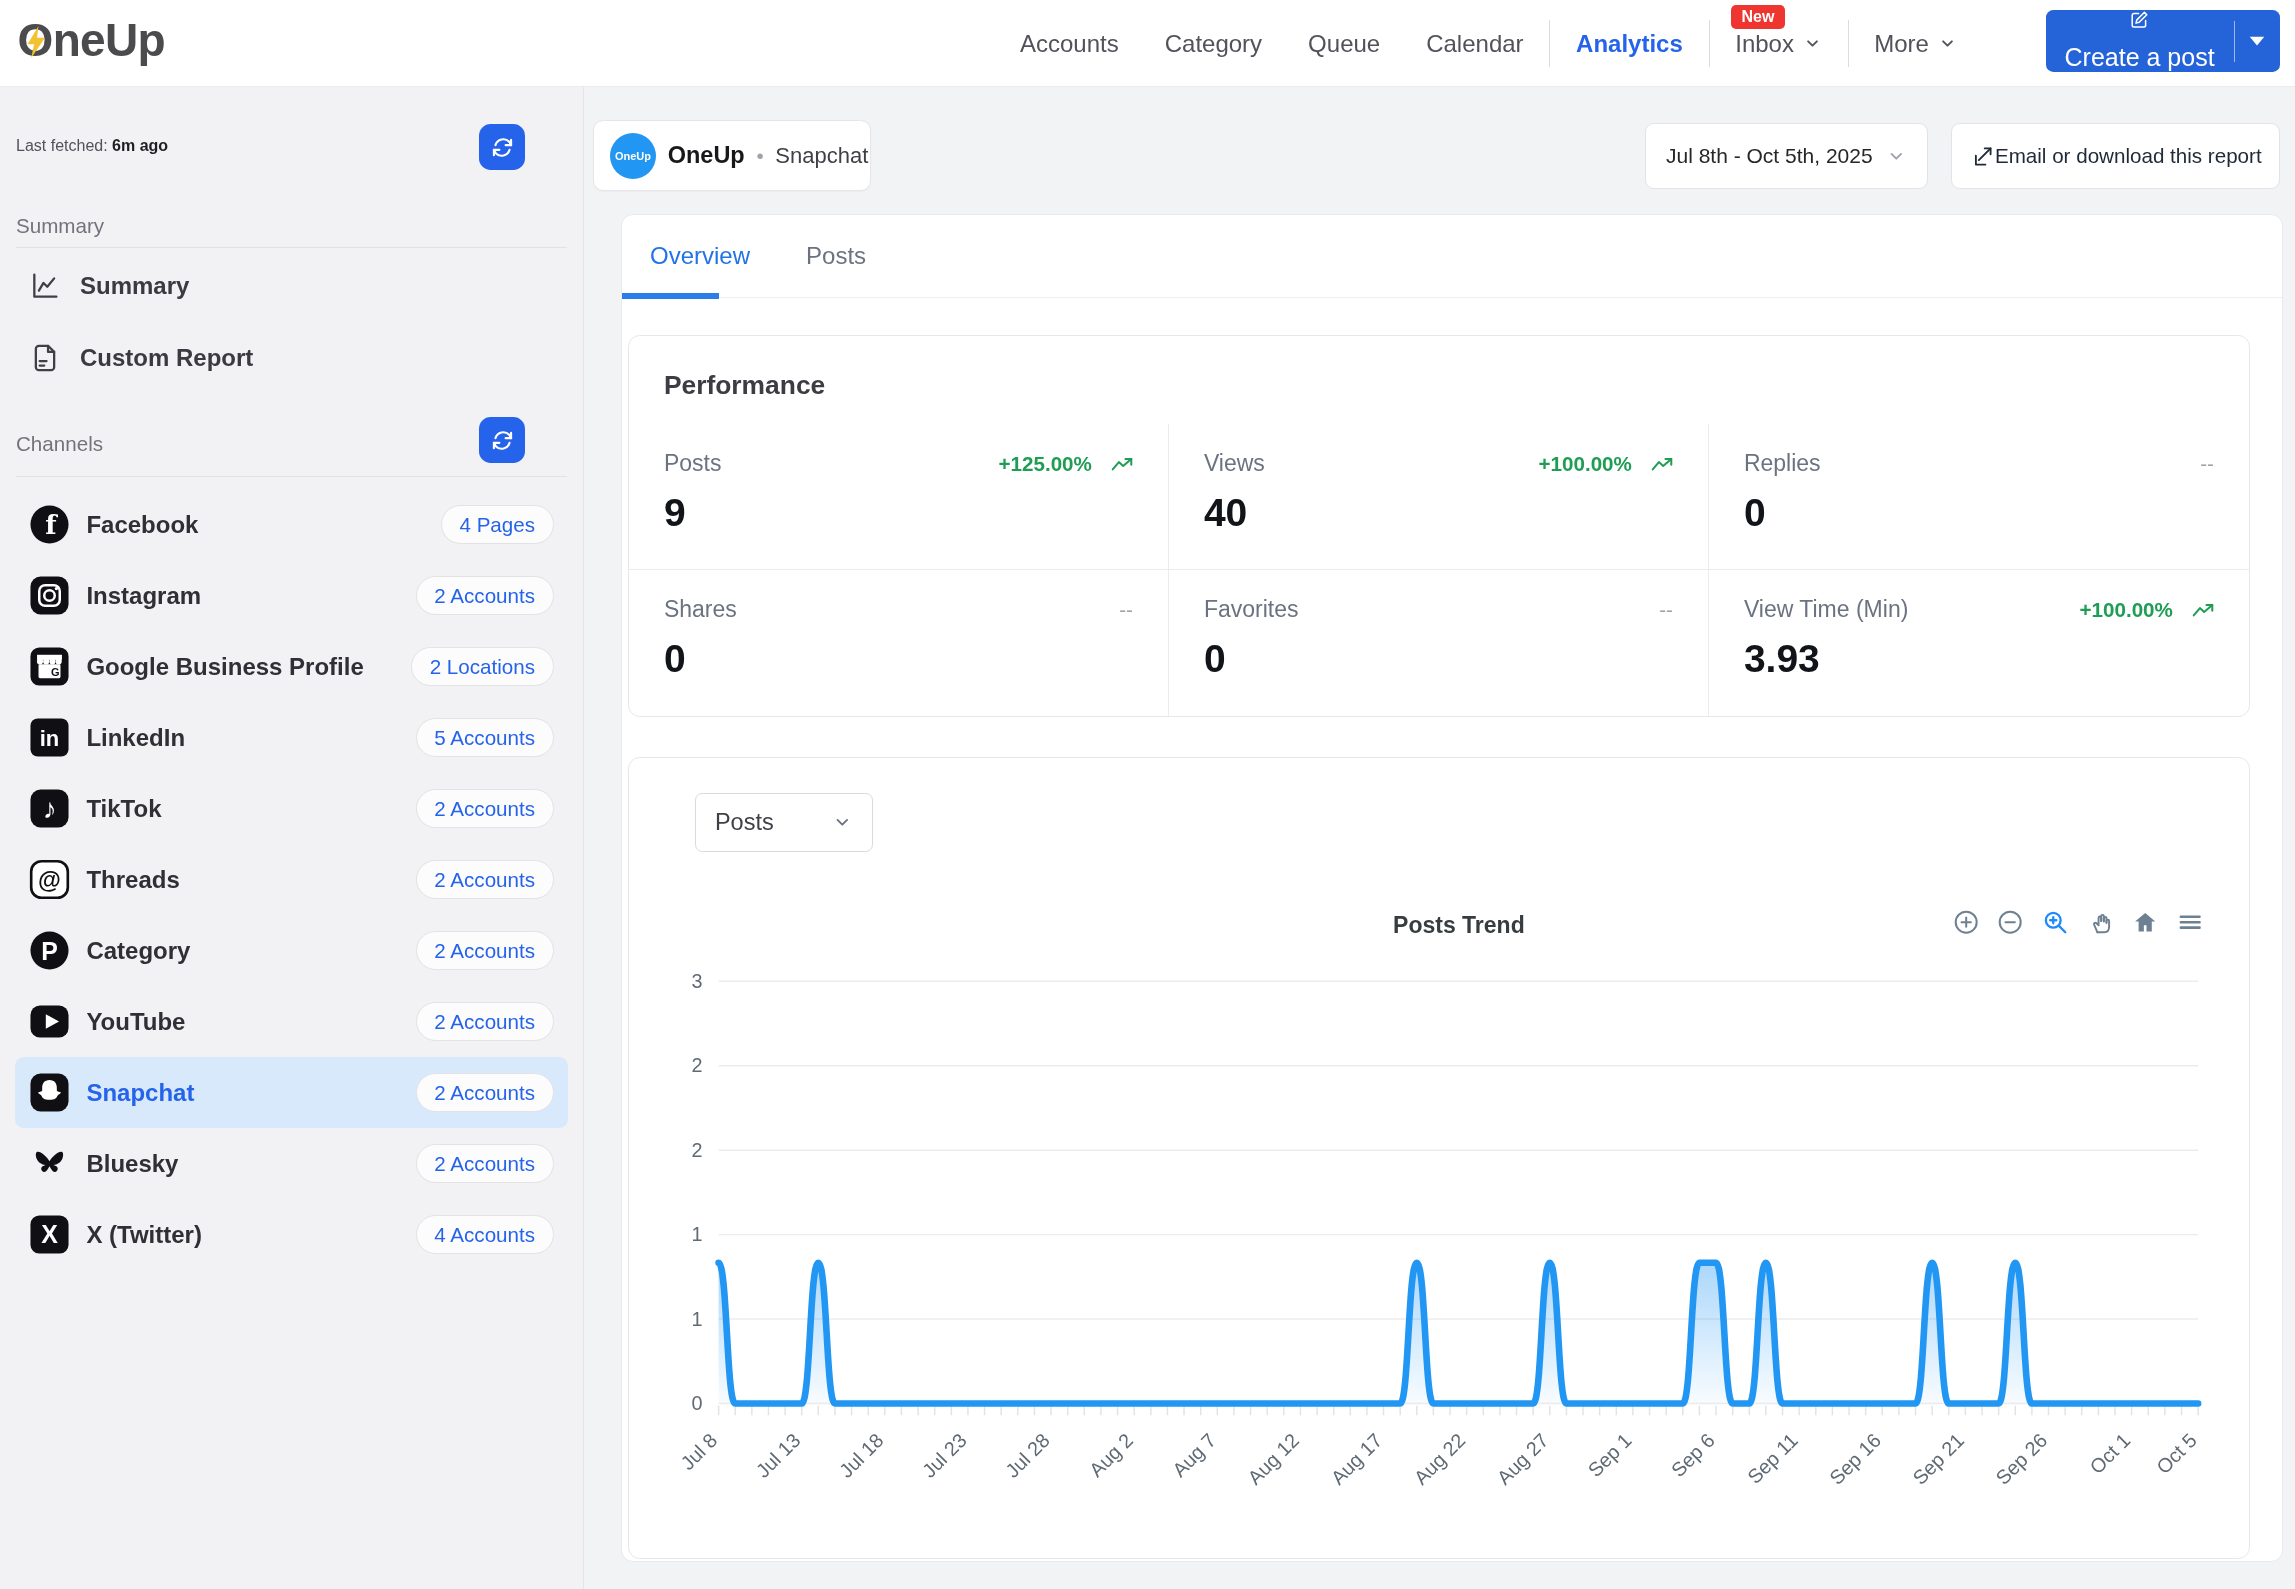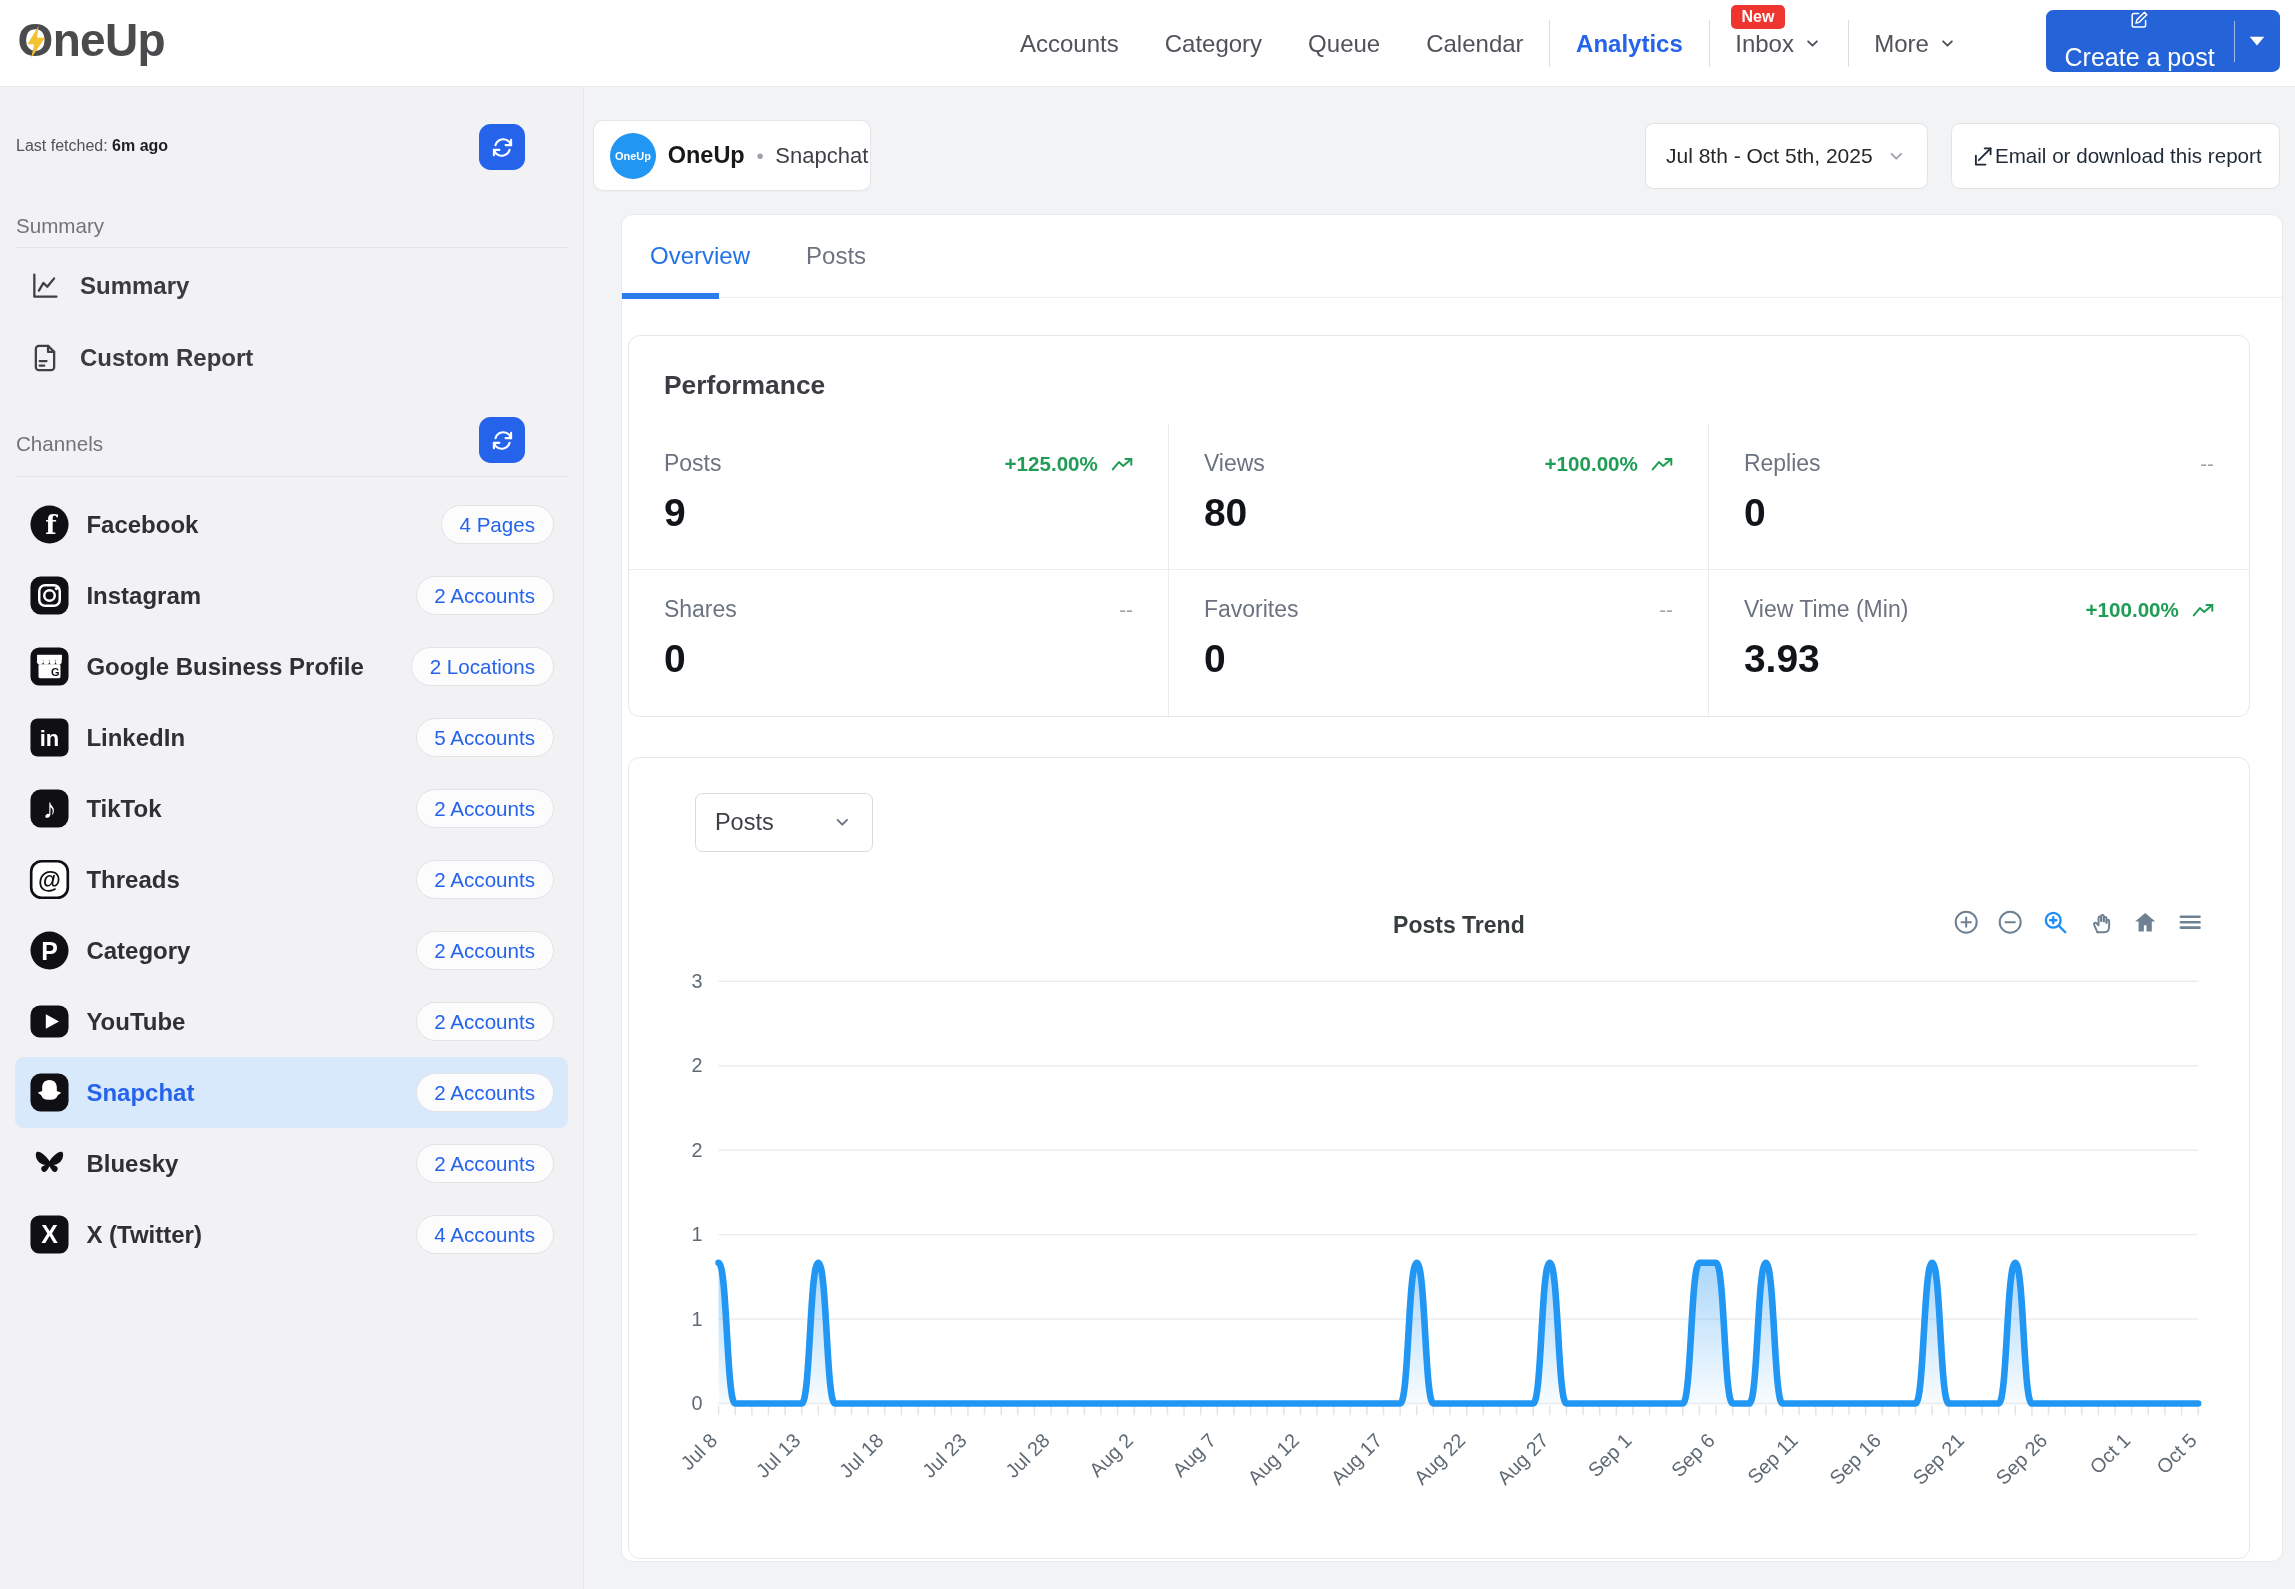--- a/index.html
+++ b/index.html
@@ -61,21 +61,21 @@
   .tab.active::after{content:"";position:absolute;left:0;bottom:-1.5px;width:97px;height:5.1px;background:#2b7de9;}
 
   .perf-card{position:absolute;left:5.9px;top:120px;width:1622px;height:382px;border:0.7px solid #e7e7ea;border-radius:11.7px;background:#fff;}
   .perf-title{padding:34px 35px 0 35px;font-size:26.4px;font-weight:700;color:#3c3c43;}
   .perf-grid{position:absolute;left:0;right:0;top:88px;bottom:0;display:grid;grid-template-columns:1fr 1fr 1fr;grid-template-rows:1fr 1fr;}
   .metric{padding:26.4px 35px;display:flex;flex-direction:column;}
   .metric.bdr{border-right:0.7px solid #ececef;}
   .metric.bdb{border-bottom:0.7px solid #ececef;}
   .metric-top{display:flex;justify-content:space-between;align-items:center;}
   .metric-label{font-size:23px;color:#6b7280;}
-  .metric-change{font-size:20.6px;font-weight:600;color:#1f9d55;display:flex;align-items:center;gap:13px;}
+  .metric-change{font-size:20.6px;font-weight:600;color:#1f9d55;display:flex;align-items:center;gap:19px;}
   .metric-change.dash{color:#a1a1aa;font-weight:400;}
   .metric-value{font-size:39px;font-weight:700;color:#111418;margin-top:13.2px;}
 
   .chart-card{position:absolute;left:5.9px;top:542px;width:1622px;height:802px;border:0.7px solid #e7e7ea;border-radius:11.7px;background:#fff;overflow:hidden;}
   .metric-dd{position:absolute;left:66px;top:35px;width:178px;height:59px;background:#fff;border:0.7px solid #d9d9de;border-radius:7.3px;display:flex;align-items:center;justify-content:space-between;padding:0 19px;font-size:23.5px;color:#3f3f46;cursor:pointer;z-index:3;}
   .chart-title{position:absolute;left:90px;width:1480px;top:154px;text-align:center;font-size:23px;font-weight:700;color:#373d3f;z-index:2;}
   .chart-toolbar{position:absolute;right:46px;top:151px;display:flex;align-items:center;gap:18.4px;z-index:3;}
   .ct-icon{width:26.4px;height:26.4px;display:flex;align-items:center;justify-content:center;cursor:pointer;}
   .plot-wrap{position:absolute;inset:0;z-index:1;}
 </style>
@@ -342,21 +342,21 @@
             <span class="metric-change">
               <span>+100.00%</span>
               <svg width="22" height="14.7" viewBox="0 0 28 19">
                 <g fill="none" stroke="#1f9d55" stroke-width="2.6" stroke-linecap="round" stroke-linejoin="round">
                   <polyline points="2 16 10 6.5 15.5 11.5 26 2.5"></polyline>
                   <polyline points="18.5 2.5 26 2.5 26 10"></polyline>
                 </g>
               </svg>
             </span>
           </div>
-          <div class="metric-value">80</div>
+          <div class="metric-value">40</div>
         </div>
         <div class="metric bdb">
           <div class="metric-top">
             <span class="metric-label">Replies</span>
             <span class="metric-change dash">--</span>
           </div>
           <div class="metric-value">0</div>
         </div>
         <div class="metric bdr">
           <div class="metric-top">

